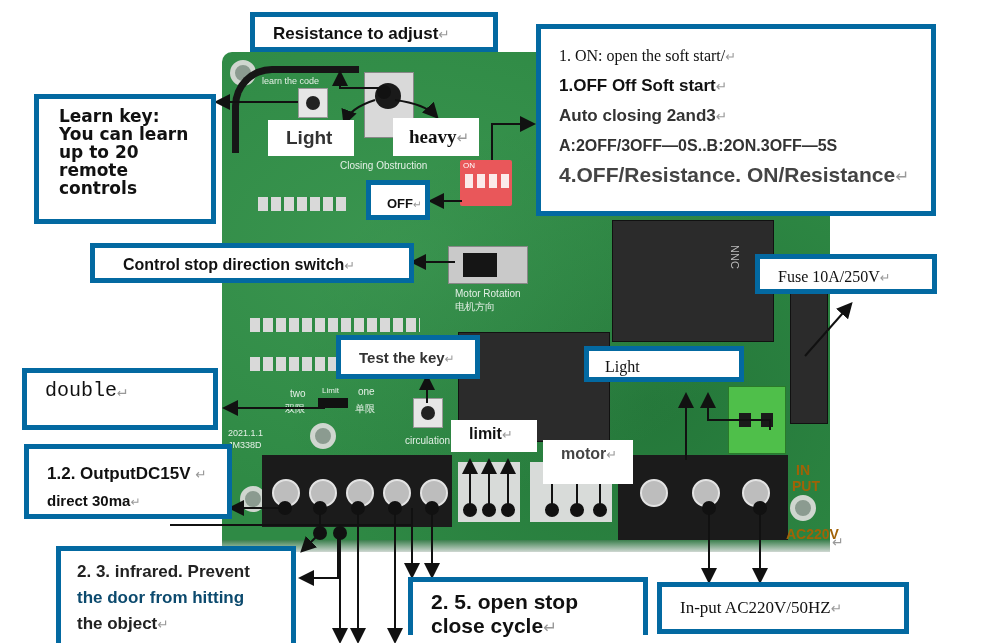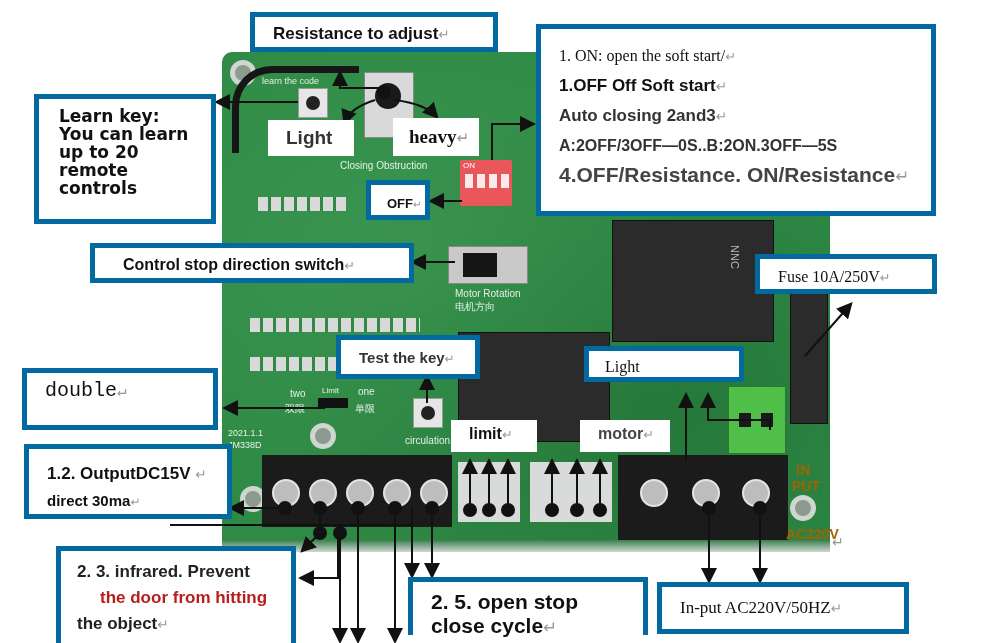--- a/index.html
+++ b/index.html
@@ -244,27 +244,27 @@
 
 <div class="label" style="left:24px;top:444px;width:208px;height:75px;padding:12px 0 0 18px;font-size:17px;line-height:26px;">
   <div class="line sans-b"><span>1.2. OutputDC15V</span> <span class="ret">↵</span></div>
   <div class="line sans-b" style="font-size:15px;"><span>direct 30ma</span><span class="ret">↵</span></div>
 </div>
 
 <div class="label noborder" style="left:451px;top:420px;width:86px;height:32px;padding:5px 0 0 18px;font-size:16px;">
   <span class="sans-b">limit</span><span class="ret">↵</span>
 </div>
 
-<div class="label noborder" style="left:543px;top:420px;width:90px;height:32px;padding:5px 0 0 18px;font-size:16px;margin-left:37px;">
+<div class="label noborder" style="left:543px;top:440px;width:90px;height:44px;padding:5px 0 0 18px;font-size:16px;">
   <span class="sans-b" style="color:#444;">motor</span><span class="ret">↵</span>
 </div>
 
 <div class="label" style="left:56px;top:546px;width:240px;height:97px;padding:8px 0 0 16px;font-size:17px;line-height:26px;border-bottom:none;">
   <div class="line sans-b" style="color:#222;">2. 3.  infrared. Prevent</div>
-  <div class="line sans-b" style="color:#b91c1c;margin-left:23px;">the door from hitting</div>
+  <div class="line sans-b" style="color:#0c4a6e;">the door from hitting</div>
   <div class="line sans-b" style="color:#222;"><span>the object</span><span class="ret">↵</span></div>
 </div>
 
 <div class="label" style="left:408px;top:577px;width:240px;height:58px;padding:8px 0 0 18px;font-size:21px;line-height:24px;border-bottom:none;">
   <div class="line sans-b">2. 5.  open stop</div>
   <div class="line sans-b"><span>close cycle</span><span class="ret">↵</span></div>
 </div>
 
 <div class="label" style="left:657px;top:582px;width:252px;height:52px;padding:11px 0 0 18px;font-size:17px;">
   <span class="serif">In-put AC220V/50HZ</span><span class="ret">↵</span>

